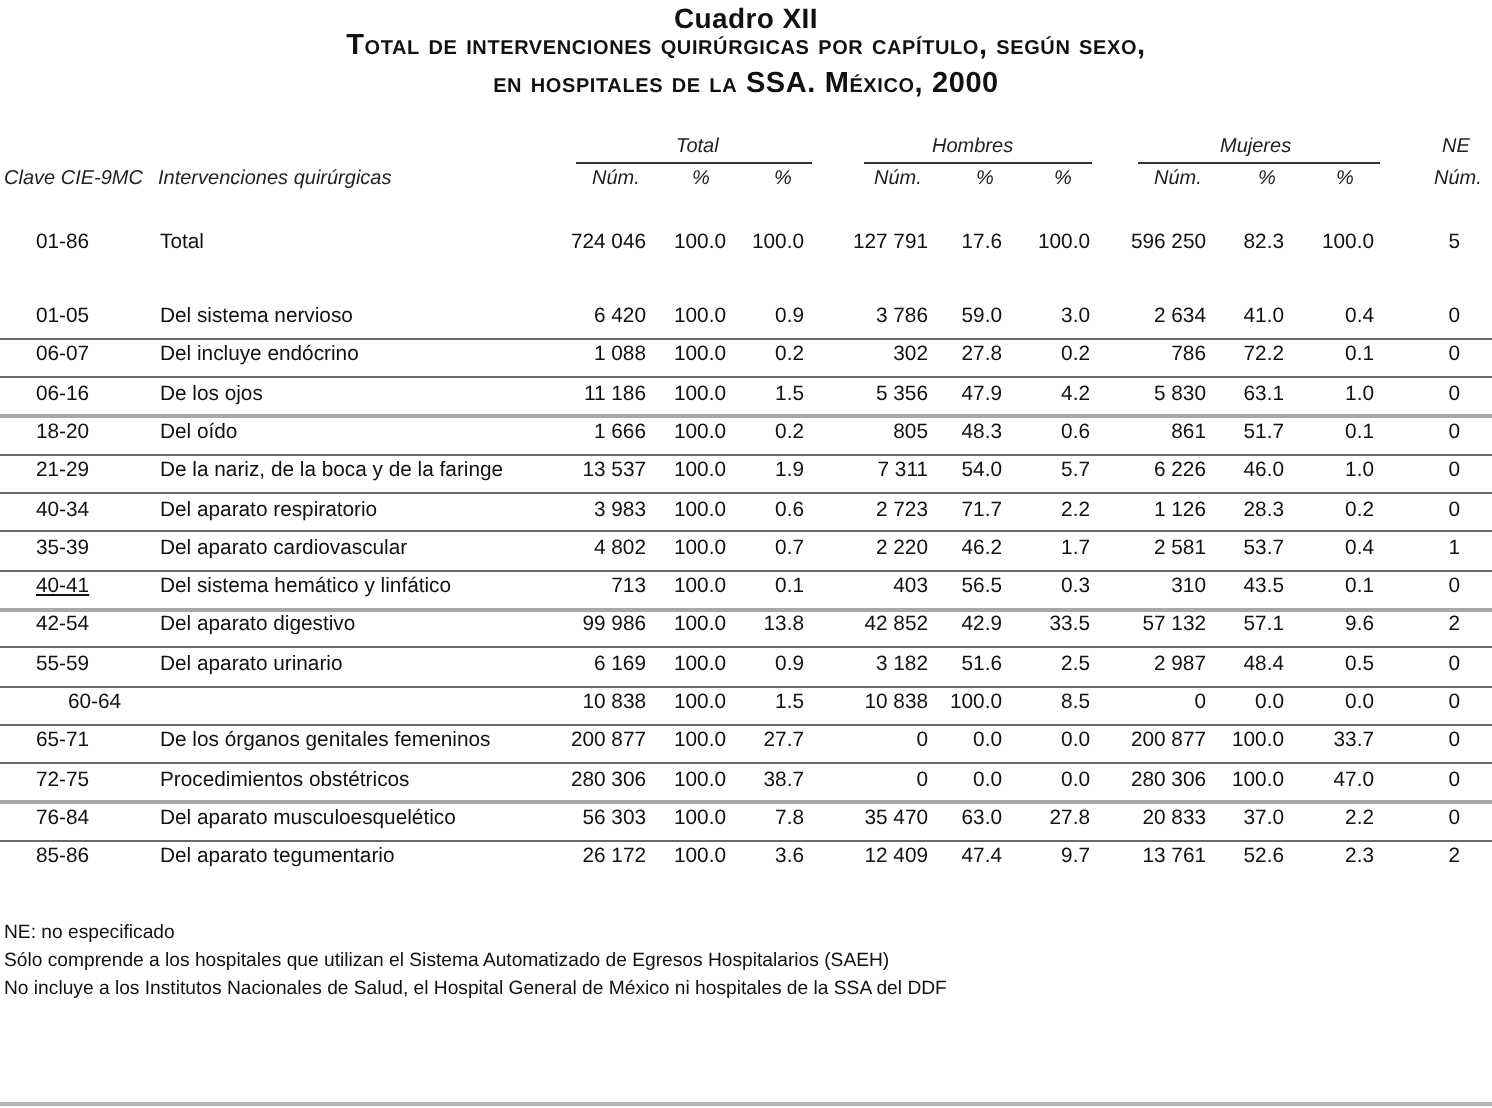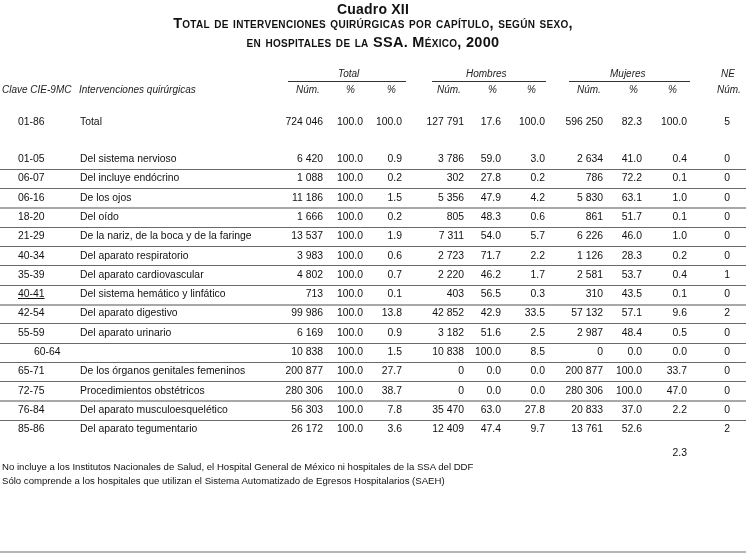--- a/index.html
+++ b/index.html
@@ -285,22 +285,23 @@
       <span class="cell" style="left:18px;">85-86</span>
       <span class="cell" style="left:80px;">Del aparato tegumentario</span>
       <span class="cell r" style="right:423px;">26 172</span>
       <span class="cell r" style="right:383px;">100.0</span>
       <span class="cell r" style="right:344px;">3.6</span>
       <span class="cell r" style="right:282px;">12 409</span>
       <span class="cell r" style="right:245px;">47.4</span>
       <span class="cell r" style="right:201px;">9.7</span>
       <span class="cell r" style="right:143px;">13 761</span>
       <span class="cell r" style="right:104px;">52.6</span>
-      <span class="cell r" style="right:59px;margin-top:24px;">2.3</span>
+      <span class="cell r" style="right:59px;">2.3</span>
       <span class="cell r" style="right:16px;">2</span>
     </div>
   </div>
 
 <div class="notes">
+  <div>NE: no especificado</div>
+  <div>Sólo comprende a los hospitales que utilizan el Sistema Automatizado de Egresos Hospitalarios (SAEH)</div>
   <div>No incluye a los Institutos Nacionales de Salud, el Hospital General de México ni hospitales de la SSA del DDF</div>
-  <div>Sólo comprende a los hospitales que utilizan el Sistema Automatizado de Egresos Hospitalarios (SAEH)</div>
 </div>
 <div class="bottom-rule"></div>
 
 </body></html>

